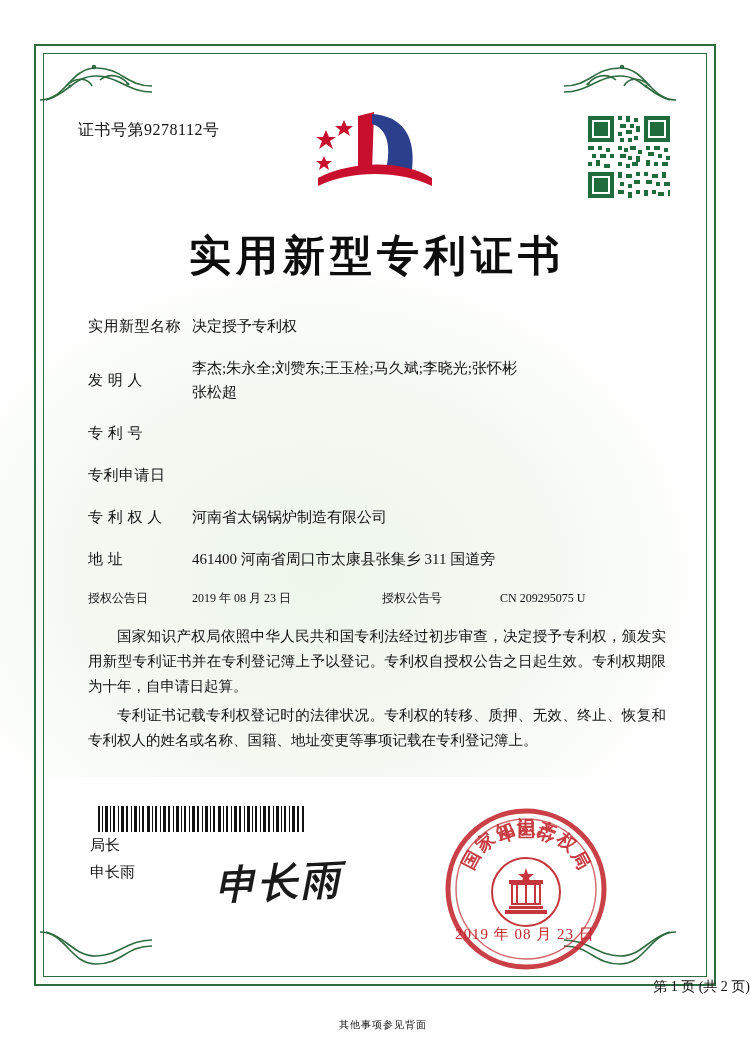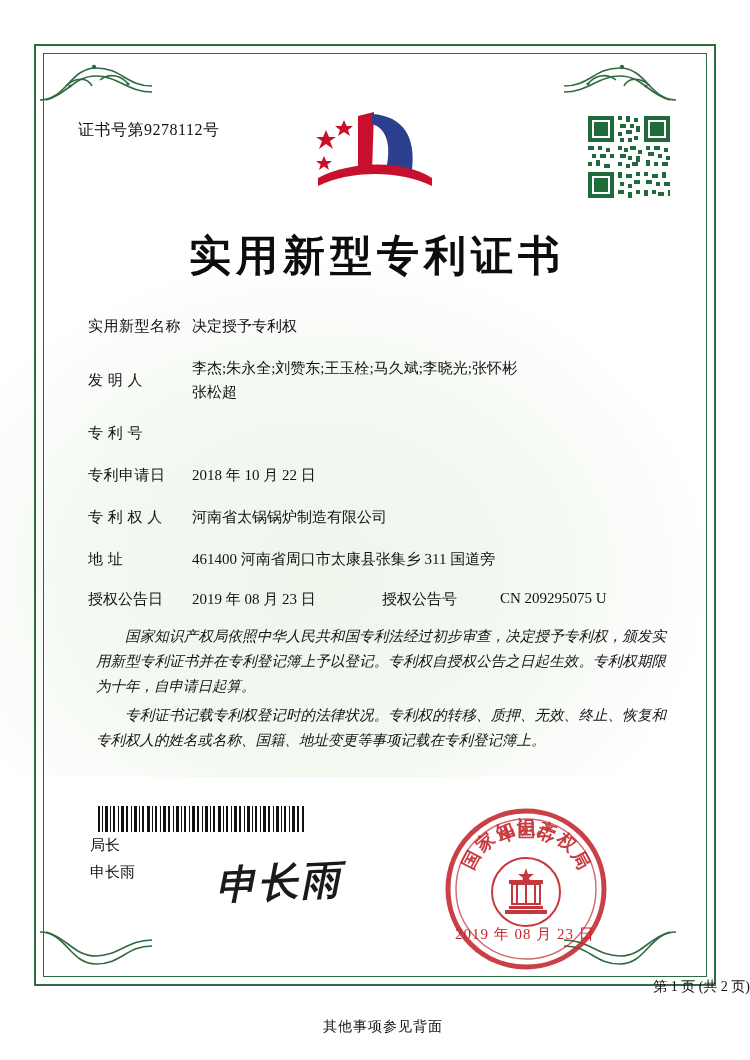--- a/index.html
+++ b/index.html
@@ -109,39 +109,39 @@
     flex: 1;
     color: #111;
   }
   .field .val .sub {
     display: block;
     margin-top: 2px;
   }
 
   .row-two {
     display: flex;
-    align-items: flex-start;
+    align-items: center;
     margin-bottom: 10px;
-    font-size: 15px;
+    font-size: 12px;
   }
   .row-two .lab { width: 104px; flex: none; }
   .row-two .val { width: 190px; }
   .row-two .lab2 { width: 118px; flex: none; }
   .row-two .val2 { flex: 1; }
 
   .paras {
     position: absolute;
     left: 88px; top: 624px;
     width: 578px;
     font-size: 14.5px;
     line-height: 1.72;
     text-align: justify;
     color: #111;
   }
-  .paras p { margin: 0 0 4px 8px; text-indent: 2em; font-style: italic; }
+  .paras p { margin: 0 0 4px 0; text-indent: 2em; }
 
   
   .barcode {
     position: absolute;
     left: 98px; top: 806px;
     width: 208px; height: 26px;
   }
 
   
   .sig-label {
@@ -181,21 +181,21 @@
     left: 0; right: 0; top: 978px;
     text-align: right;
     font-size: 14px;
     color: #111;
   }
 
   .footnote {
     position: absolute;
     left: 16px; right: 0; top: 1018px;
     text-align: center;
-    font-size: 14px;
+    font-size: 10px;
     color: #111;
     letter-spacing: 1px;
   }
 </style>
 </head>
 <body>
 
 <div class="page">
 
   <div class="frame-outer"></div>
@@ -351,21 +351,20 @@
         <span class="sub">张松超</span>
       </div>
     </div>
 
     <div class="field">
       <div class="lab">专 利 号</div>
     </div>
 
     <div class="field">
       <div class="lab">专利申请日</div>
-      <div class="val">2018 年 10 月 22 日</div>
     </div>
 
     <div class="field">
       <div class="lab">专 利 权 人</div>
       <div class="val">河南省太锅锅炉制造有限公司</div>
     </div>
 
     <div class="field">
       <div class="lab">地      址</div>
       <div class="val">461400 河南省周口市太康县张集乡 311 国道旁</div>

